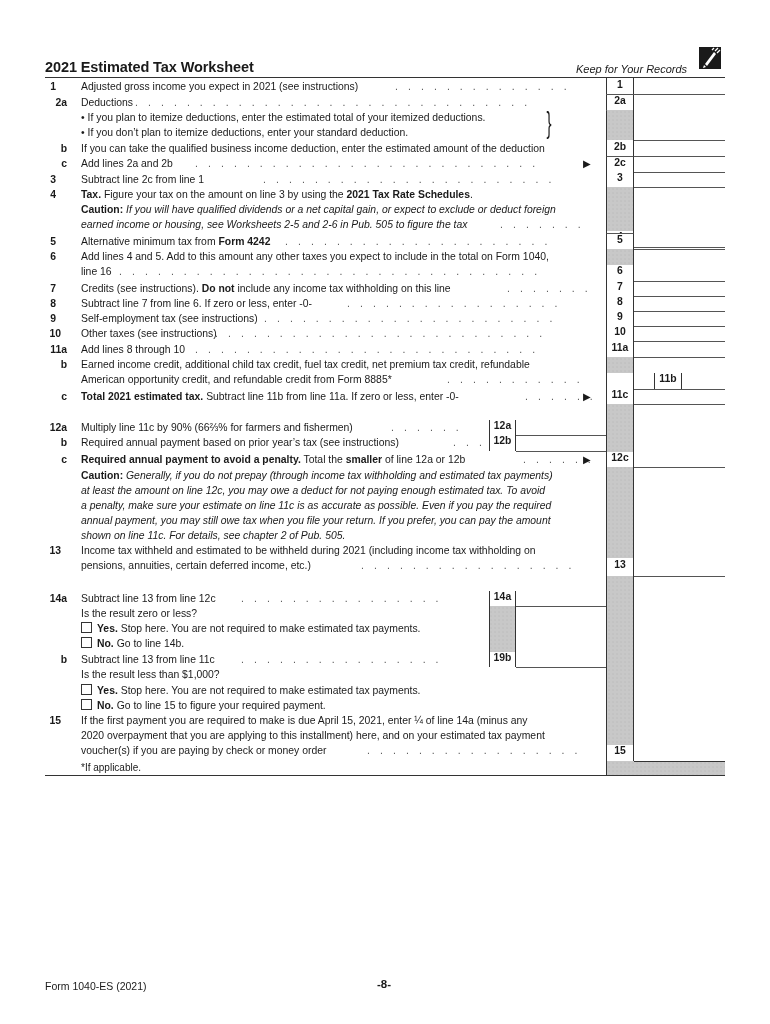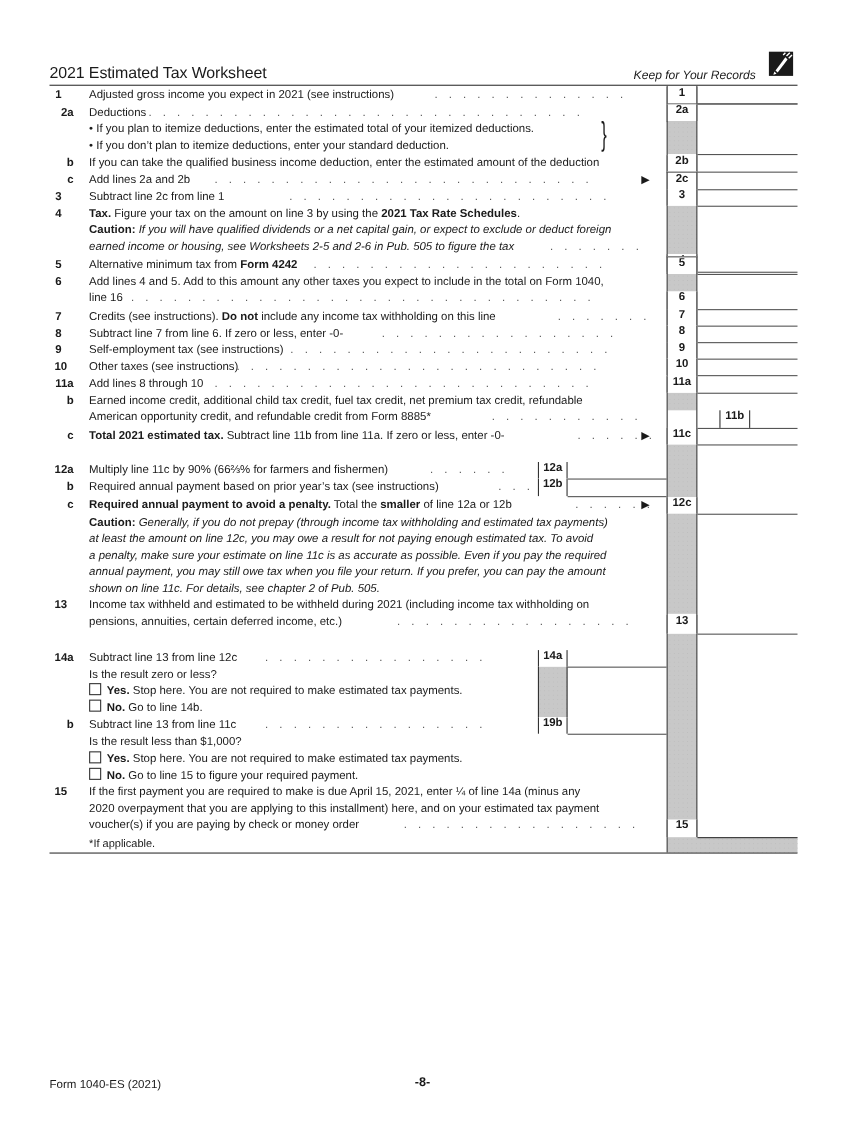--- a/index.html
+++ b/index.html
@@ -1,20 +1,20 @@
 <!DOCTYPE html>
 <html><head>
 <meta charset="utf-8">
 <style>
   html, body { margin:0; padding:0; background:#ffffff; }
   body { width:770px; height:1024px; position:relative; overflow:hidden;
          font-family:"Liberation Sans", sans-serif; color:#1a1a1a; }
   .page { position:absolute; left:0; top:0; width:770px; height:1024px; }
 
-  .title { position:absolute; left:45px; top:59px; font-size:14.5px; font-weight:normal; letter-spacing:-0.1px; }
+  .title { position:absolute; left:45px; top:59px; font-size:14.5px; font-weight:bold; letter-spacing:-0.1px; }
   .keep { position:absolute; left:576px; top:63px; font-size:11px; font-style:italic; }
   .pen-icon { position:absolute; left:699px; top:47px; width:22px; height:22px; background:#1a1a1a; }
   .pen-icon svg { display:block; }
   .title-rule { position:absolute; left:45px; top:77px; width:680px; height:0; border-top:1.5px solid #333; }
 
   .row { position:absolute; left:45px; font-size:10.4px; line-height:15px; white-space:nowrap; }
   .num { position:absolute; width:30px; text-align:right; font-weight:bold; font-size:10.4px; }
   .txt { position:absolute; left:36px; }
   .dots { color:#555; letter-spacing:3.6px; }
   .b { font-weight:bold; }
@@ -226,21 +226,21 @@
     <span class="txt dots" style="left:478px;">. . . . . .</span>
     <span class="arrow" style="position:absolute;left:538px;">▶</span>
   </div>
   <div class="lbl" style="top:452px;height:15px;">12c</div>
   <div class="amt" style="top:452px;"></div>
 
   <div class="row" style="top:468px;">
     <span class="txt"><span class="b">Caution:</span><span class="i"> Generally, if you do not prepay (through income tax withholding and estimated tax payments)</span></span>
   </div>
   <div class="row" style="top:483px;">
-      <span class="txt i">at least the amount on line 12c, you may owe a result for not paying enough estimated tax. To avoid</span>
+      <span class="txt i">at least the amount on line 12c, you may owe a deduct for not paying enough estimated tax. To avoid</span>
     </div>
   <div class="row" style="top:498px;">
       <span class="txt i">a penalty, make sure your estimate on line 11c is as accurate as possible. Even if you pay the required</span>
     </div>
   <div class="row" style="top:513px;">
       <span class="txt i">annual payment, you may still owe tax when you file your return. If you prefer, you can pay the amount</span>
     </div>
   <div class="row" style="top:528px;">
       <span class="txt i">shown on line 11c. For details, see chapter 2 of Pub. 505.</span>
     </div>

